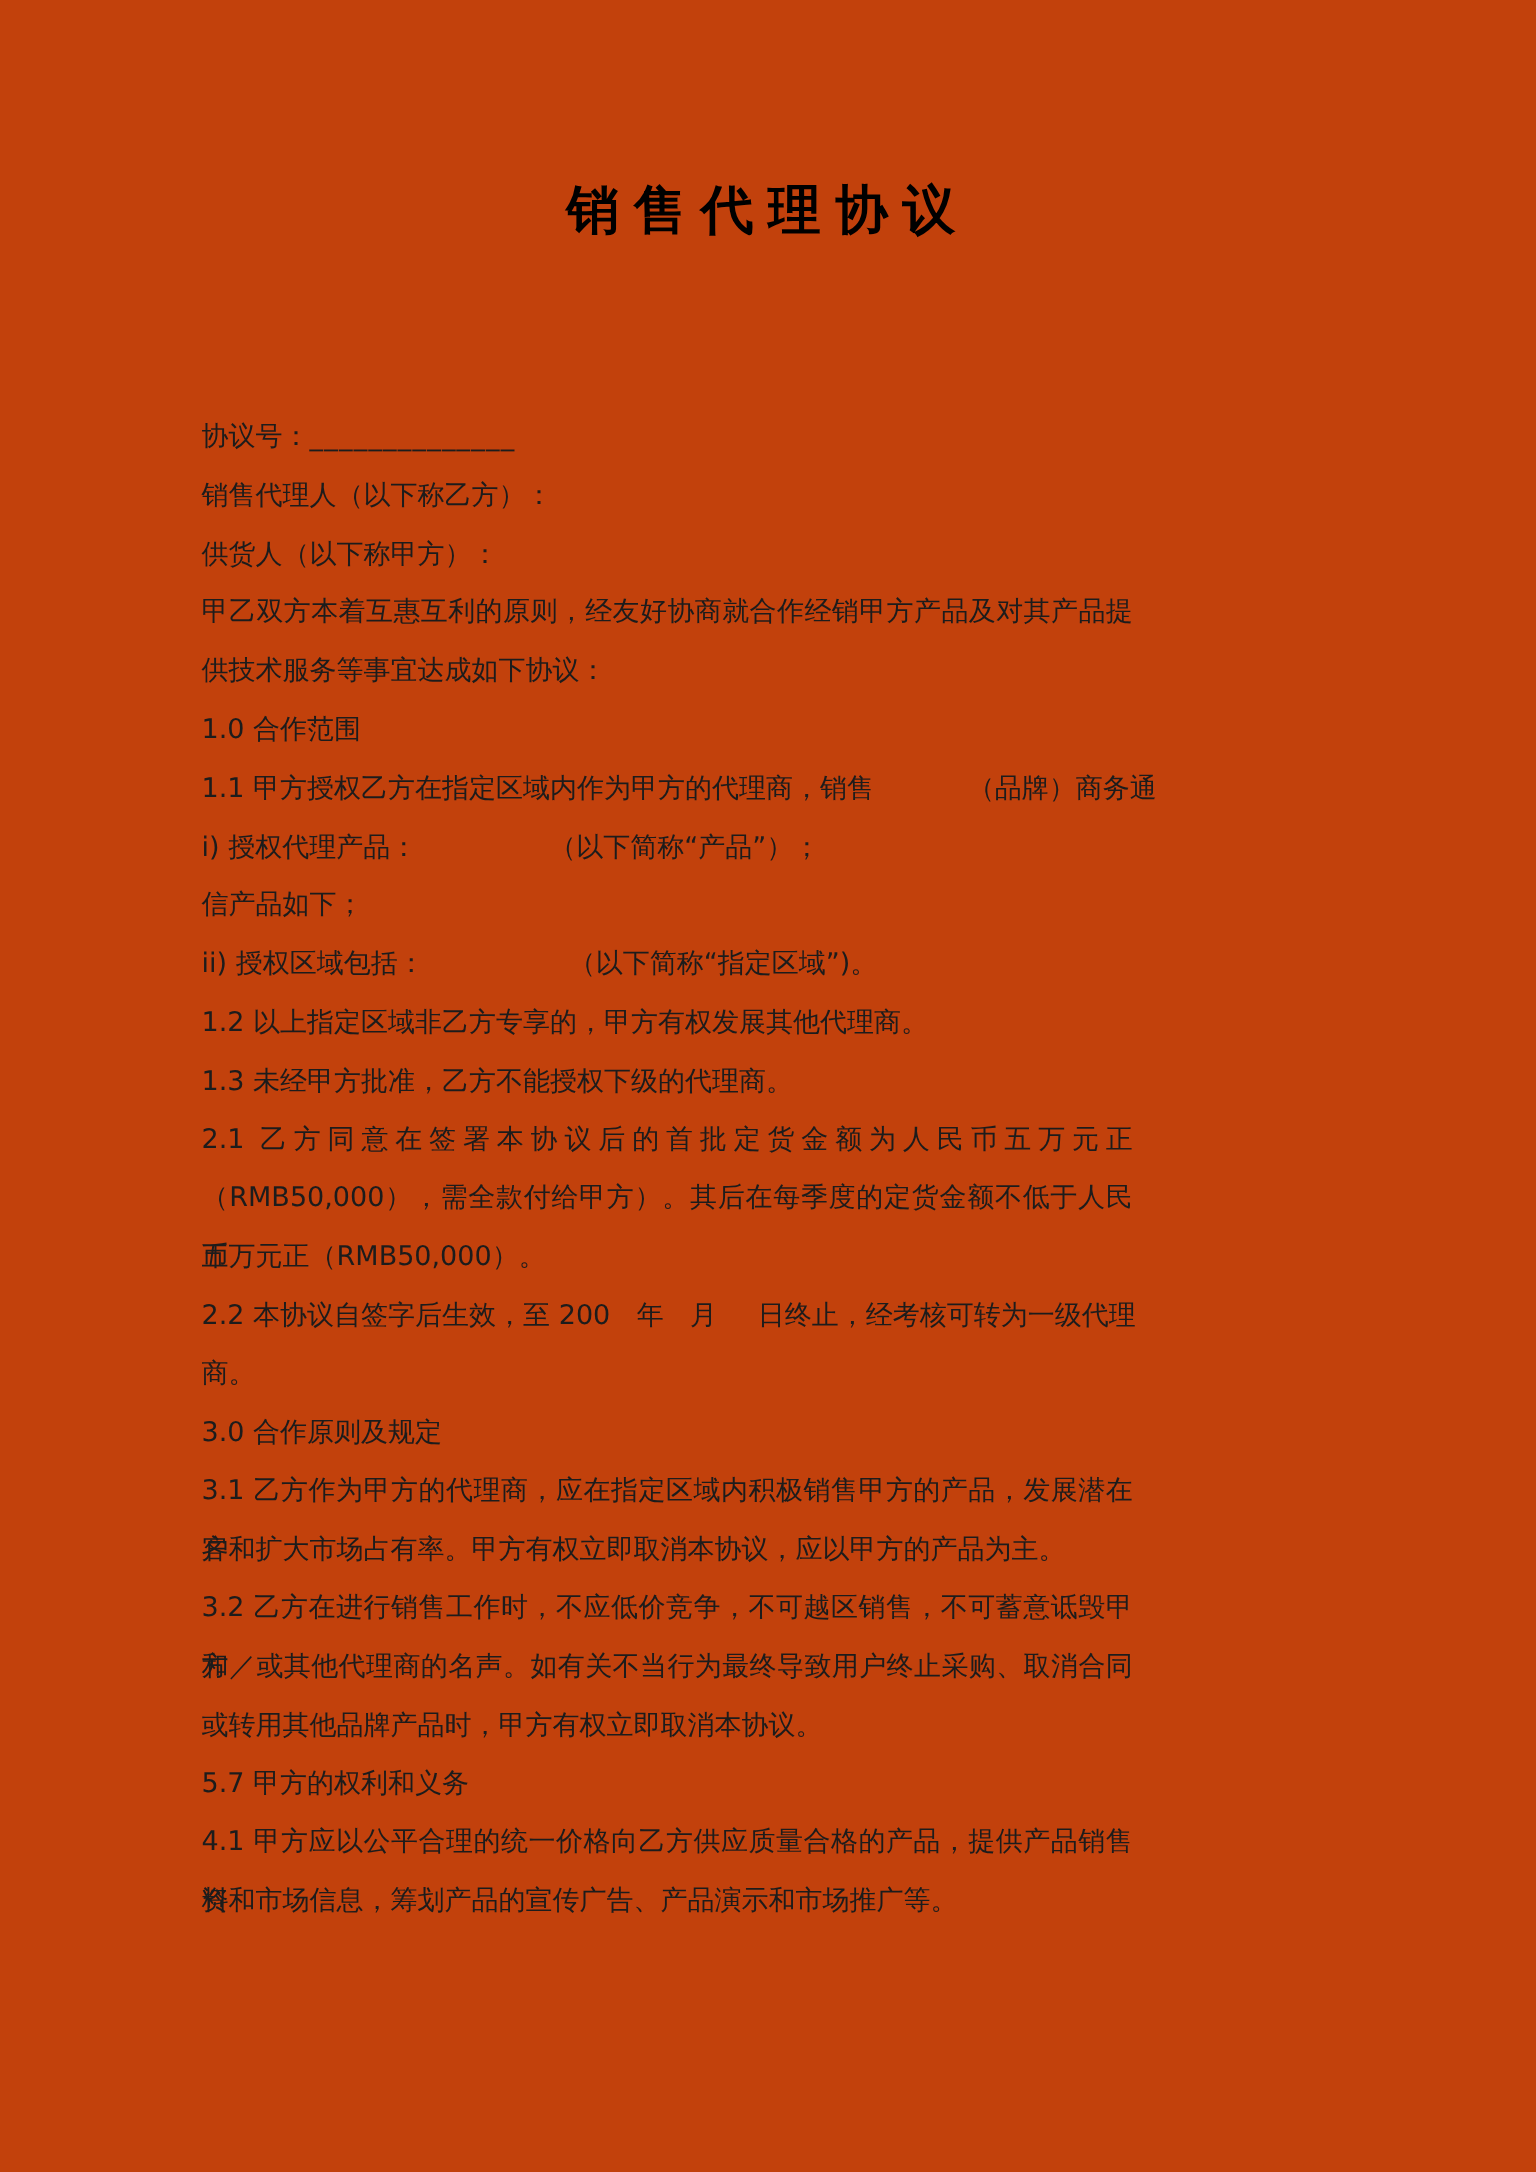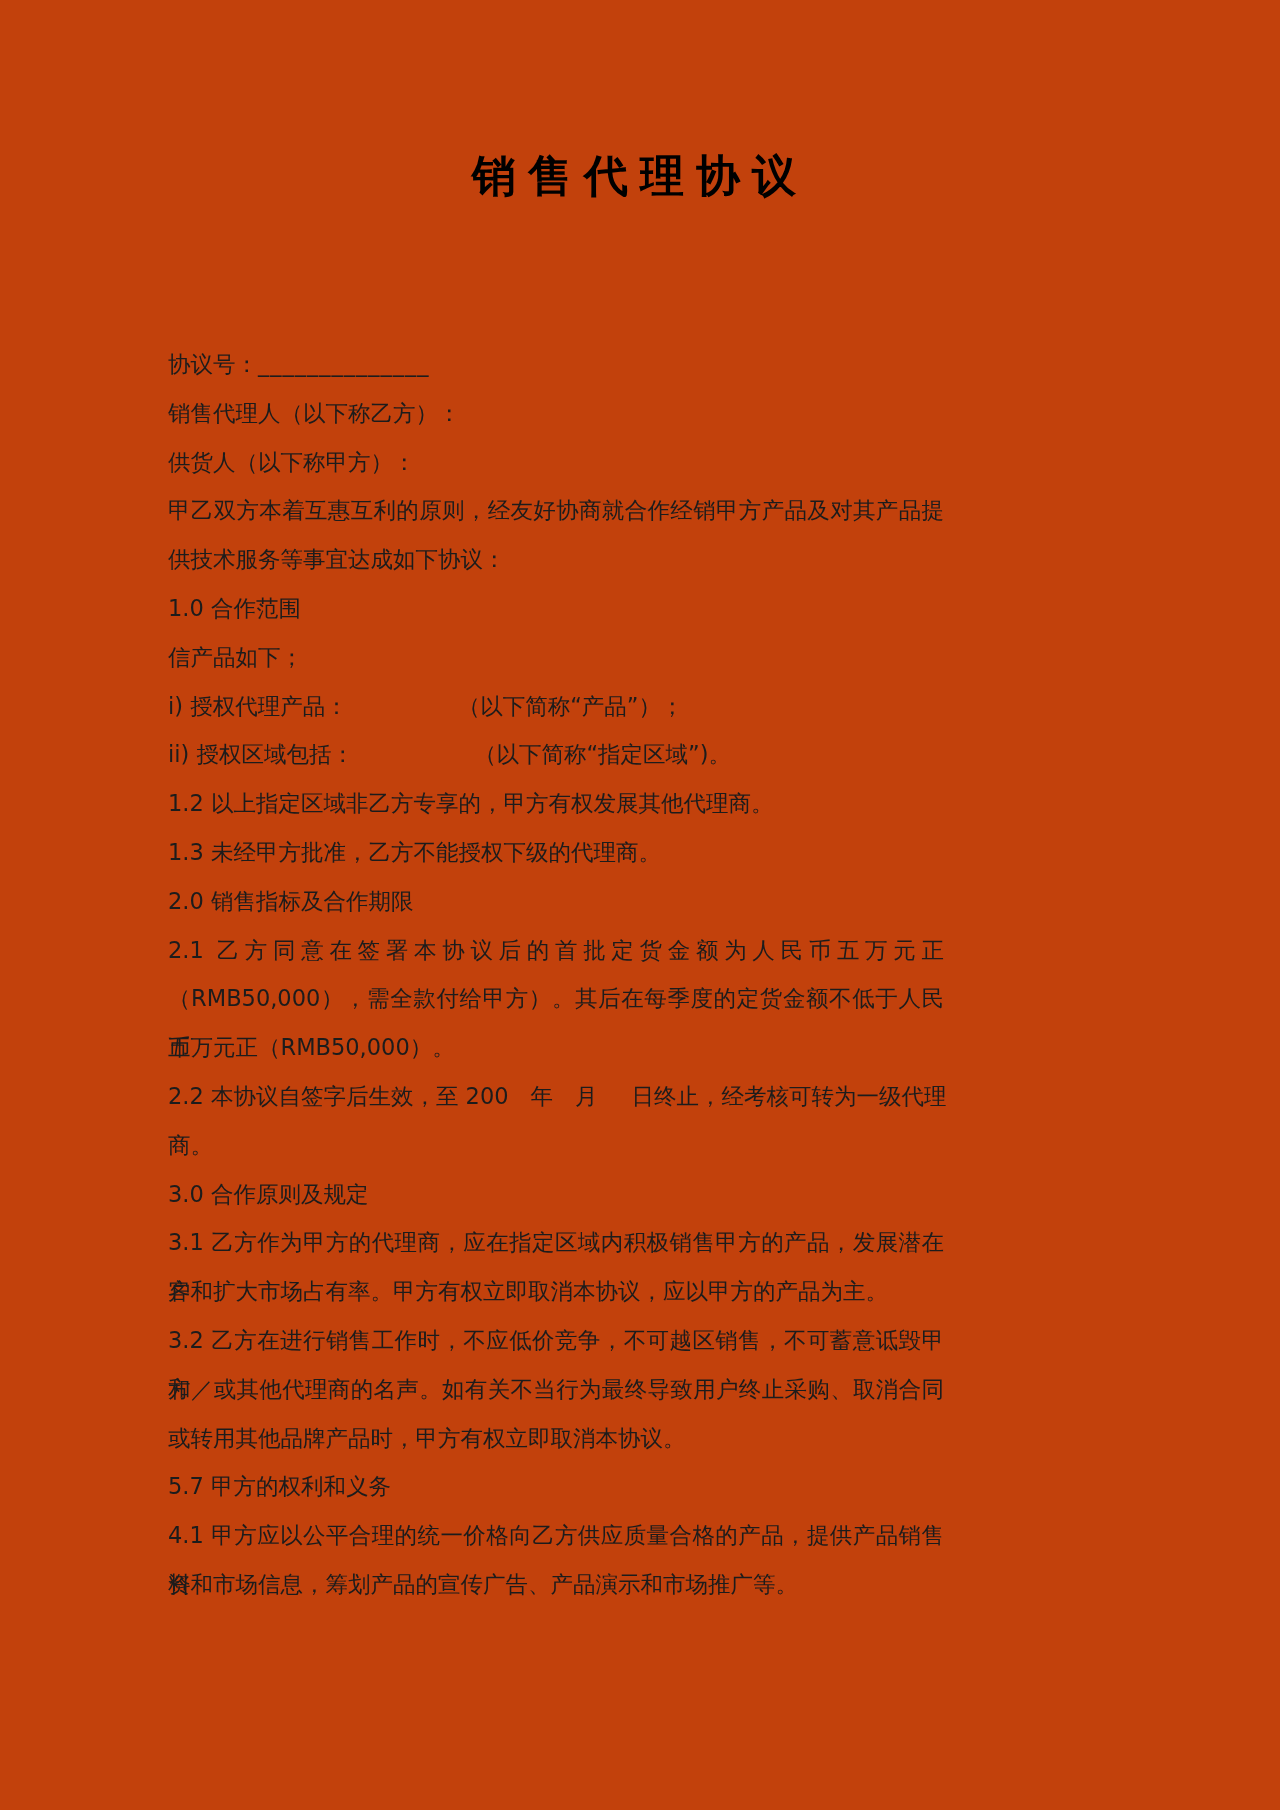--- a/index.html
+++ b/index.html
@@ -81,30 +81,30 @@
 
     <span class="line">销售代理人（以下称乙方）：</span>
 
     <span class="line">供货人（以下称甲方）：</span>
 
     <span class="line justify">甲乙双方本着互惠互利的原则，经友好协商就合作经销甲方产品及对其产品提</span>
     <span class="line">供技术服务等事宜达成如下协议：</span>
 
     <span class="line">1.0 合作范围</span>
 
+    <span class="line"><span>1.1 甲方授权乙方在指定区域内作为甲方的代理商，销售</span><span class="blank gap-brand"></span><span>（品牌）商务通</span></span>
+    <span class="line"><span>i)  授权代理产品：</span><span class="blank gap-product"></span><span>（以下简称“产品”）；</span></span>
+
     <span class="line">信产品如下；</span>
-
-    <span class="line"><span>i)  授权代理产品：</span><span class="blank gap-product"></span><span>（以下简称“产品”）；</span></span>
 
     <span class="line"><span>ii)  授权区域包括：</span><span class="blank gap-region"></span><span>（以下简称“指定区域”)。</span></span>
 
     <span class="line">1.2 以上指定区域非乙方专享的，甲方有权发展其他代理商。</span>
     <span class="line">1.3 未经甲方批准，乙方不能授权下级的代理商。</span>
 
-    <span class="line">2.0 销售指标及合作期限</span>
 
     <span class="line justify">2.1 乙方同意在签署本协议后的首批定货金额为人民币五万元正</span>
     <span class="line justify">（RMB50,000），需全款付给甲方）。其后在每季度的定货金额不低于人民币</span>
     <span class="line">五万元正（RMB50,000）。</span>
 
     <span class="line"><span>2.2 本协议自签字后生效，至 200</span><span class="blank gap-year"></span><span>年</span><span class="blank gap-month"></span><span>月</span><span class="blank gap-day"></span><span>日终止，经考核可转为一级代理</span></span>
     <span class="line">商。</span>
 
     <span class="line">3.0 合作原则及规定</span>
 

